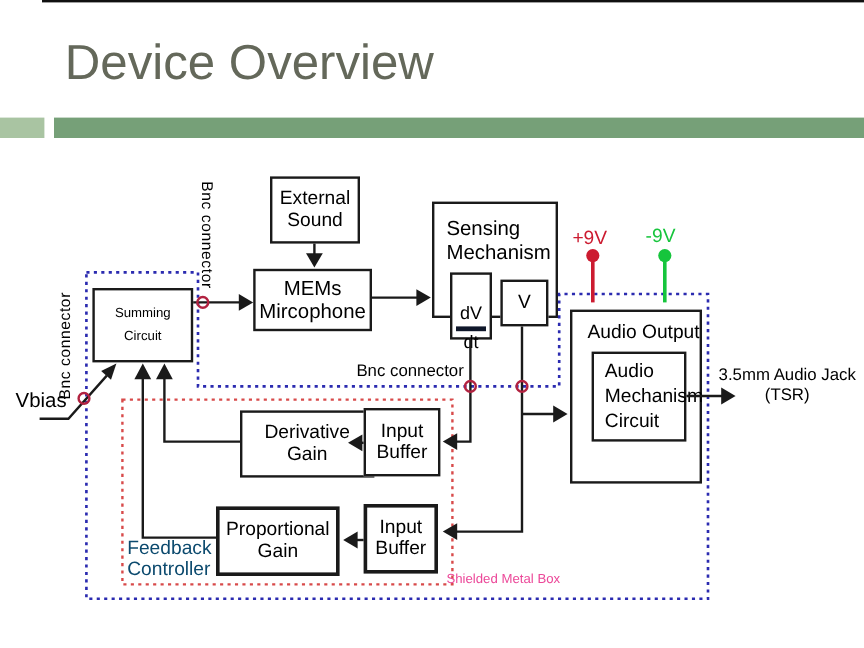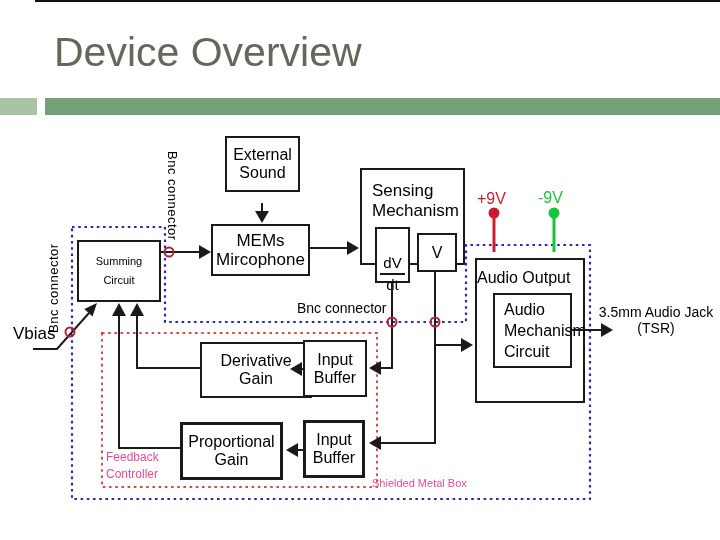--- a/index.html
+++ b/index.html
@@ -9,49 +9,49 @@
   .slide-title{position:absolute;left:54px;top:30px;font-size:41px;line-height:44px;
                color:#64685a;letter-spacing:0px;white-space:nowrap;}
   .bar-light{position:absolute;left:0;top:98px;width:37px;height:17px;background:#a9c4a2;}
   .bar-dark{position:absolute;left:45px;top:98px;width:675px;height:17px;background:#76a078;}
 
   .wires{position:absolute;left:0;top:0;width:720px;height:540px;pointer-events:none;z-index:5;}
 
   .box{position:absolute;box-sizing:border-box;border:2px solid #1a1a1a;background:#fff;
        display:flex;align-items:center;justify-content:center;text-align:center;
        white-space:pre-line;font-size:16px;line-height:18px;z-index:2;}
-  .b-external{left:225px;top:136px;width:75px;height:56px;}
+  .b-external{left:225px;top:147px;width:75px;height:56px;}
   .b-mems{left:211px;top:224px;width:99px;height:52px;font-size:17px;line-height:19px;}
   .b-sensing{left:360px;top:168px;width:105px;height:97px;align-items:flex-start;
              justify-content:flex-start;text-align:left;padding:11px 0 0 10px;
              font-size:17px;line-height:20px;}
   .b-dvdt{left:375px;top:227px;width:35px;height:56px;flex-direction:column;font-size:15px;line-height:16px;z-index:3;}
-  .frac-num{display:inline-block;border-bottom:2px solid #0f172a;padding:0 3px 2px 3px;margin-top:38px;}
+  .frac-num{display:inline-block;border-bottom:4px solid #0f172a;padding:0 3px 2px 3px;margin-top:38px;}
   .frac-den{display:inline-block;padding-top:2px;}
   .b-v{left:417px;top:233px;width:40px;height:39px;z-index:3;}
   .b-summing{left:77px;top:240px;width:84px;height:62px;font-size:11px;line-height:19px;}
   .b-audio-outer{left:475px;top:258px;width:110px;height:145px;align-items:flex-start;}
-  .audio-outer-label{display:block;margin-top:9px;width:100%;text-align:left;}
+  .audio-outer-label{display:block;margin-top:9px;width:100%;text-align:right;}
   .b-audio-amp{left:493px;top:293px;width:79px;height:75px;justify-content:flex-start;
                text-align:left;padding-left:9px;line-height:21px;z-index:3;}
   .b-derivative{left:200px;top:342px;width:112px;height:56px;}
   .b-inbuf-top{left:303px;top:340px;width:64px;height:57px;}
   .b-proportional{left:180px;top:422px;width:103px;height:58px;border-width:3px;}
   .b-inbuf-bottom{left:303px;top:420px;width:62px;height:58px;border-width:3px;}
 
   .lbl{position:absolute;white-space:pre-line;z-index:6;}
   .l-vbias{left:13px;top:324px;font-size:17px;}
   .l-bnc-vert{font-size:13px;letter-spacing:0.5px;color:#000;}
   .l-bnc-left{left:46px;top:231px;height:102px;writing-mode:vertical-rl;transform:rotate(180deg);}
   .l-bnc-mid{left:165px;top:151px;height:100px;writing-mode:vertical-rl;}
   .l-bnc-bottom{left:297px;top:300px;font-size:14px;}
   .l-plus9v{left:477px;top:190px;font-size:16px;color:#cc1b30;}
   .l-minus9v{left:538px;top:189px;font-size:16px;color:#16c53c;}
   .l-jack{left:596px;top:304px;width:120px;text-align:center;font-size:14px;line-height:16px;}
-  .l-feedback{left:106px;top:449px;font-size:12px;line-height:17px;color:#ec4899;}
+  .l-feedback{left:106px;top:449px;font-size:16px;line-height:17px;color:#0c4a6e;}
   .l-shielded{left:372px;top:477px;font-size:11px;color:#ec4899;}
 </style>
 </head>
 <body>
 
 <div class="slide">
   <div class="top-rule"></div>
   <div class="slide-title">Device Overview</div>
   <div class="bar-light"></div>
   <div class="bar-dark"></div>

